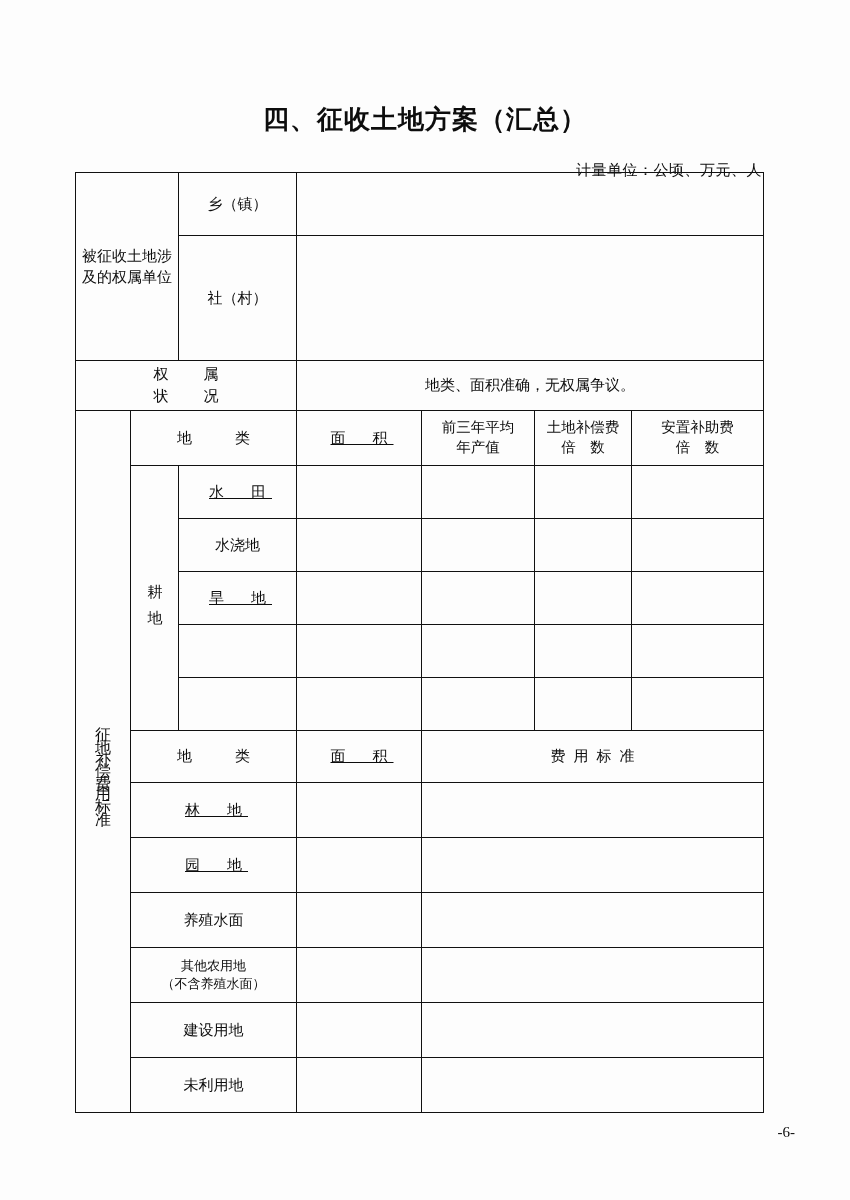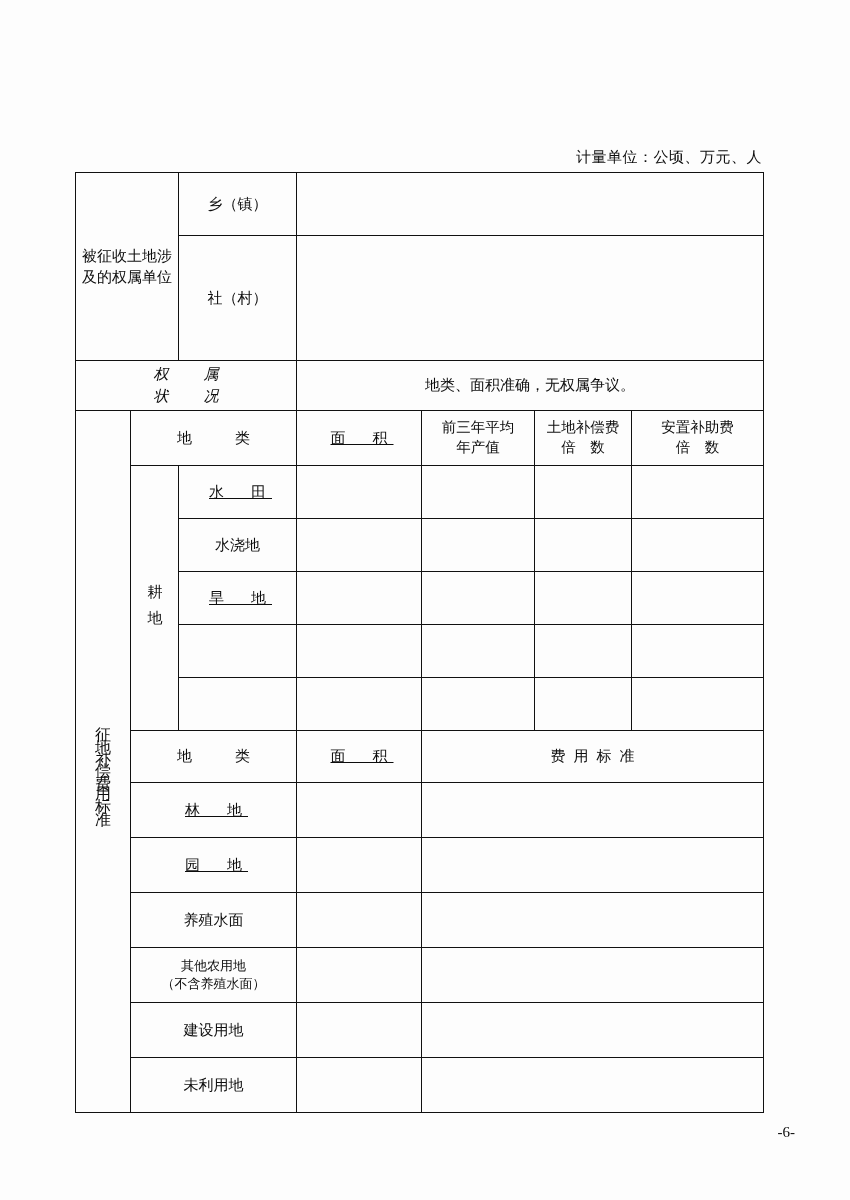--- a/index.html
+++ b/index.html
@@ -31,21 +31,21 @@
     text-align: center;
     font-size: 26px;
     font-weight: bold;
     letter-spacing: 1px;
     font-family: "DejaVu Sans", "Liberation Sans", sans-serif;
   }
 
   .unit-line {
     position: absolute;
     right: 88px;
-    top: 148px;
+    top: 161px;
     font-size: 15px;
     font-family: "DejaVu Sans", "Liberation Sans", sans-serif;
     letter-spacing: 0.5px;
   }
 
   
   .form-wrap {
     position: absolute;
     left: 75px;
     top: 172px;
@@ -89,21 +89,20 @@
   }
   .spaced-fee {
     letter-spacing: 8px;
     text-indent: 8px;
   }
 
   .status-label {
     line-height: 1.45;
     letter-spacing: 10px;
     text-indent: 10px;
-    font-style: italic;
   }
 
   .status-text {
     text-align: left;
     padding-left: 8px;
     font-size: 15px;
   }
 
   .vertical-label {
     writing-mode: vertical-rl;
@@ -158,20 +157,21 @@
     top: 1124px;
     font-size: 15px;
     font-family: "Liberation Serif", serif;
   }
 </style>
 </head>
 <body>
 
 <div class="page">
 
+  <div class="doc-title">四、征收土地方案（汇总）</div>
   <div class="unit-line">计量单位：公顷、万元、人</div>
 
   <div class="form-wrap">
     <table class="form">
       <colgroup>
         <col style="width:55px">
         <col style="width:48px">
         <col style="width:118px">
         <col style="width:125px">
         <col style="width:113px">

